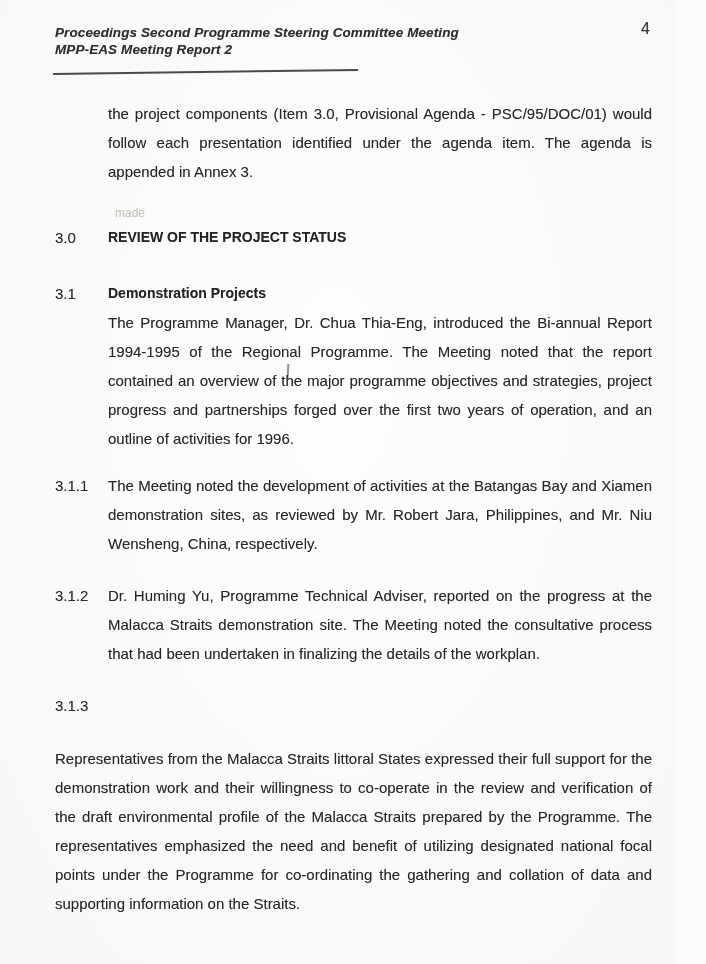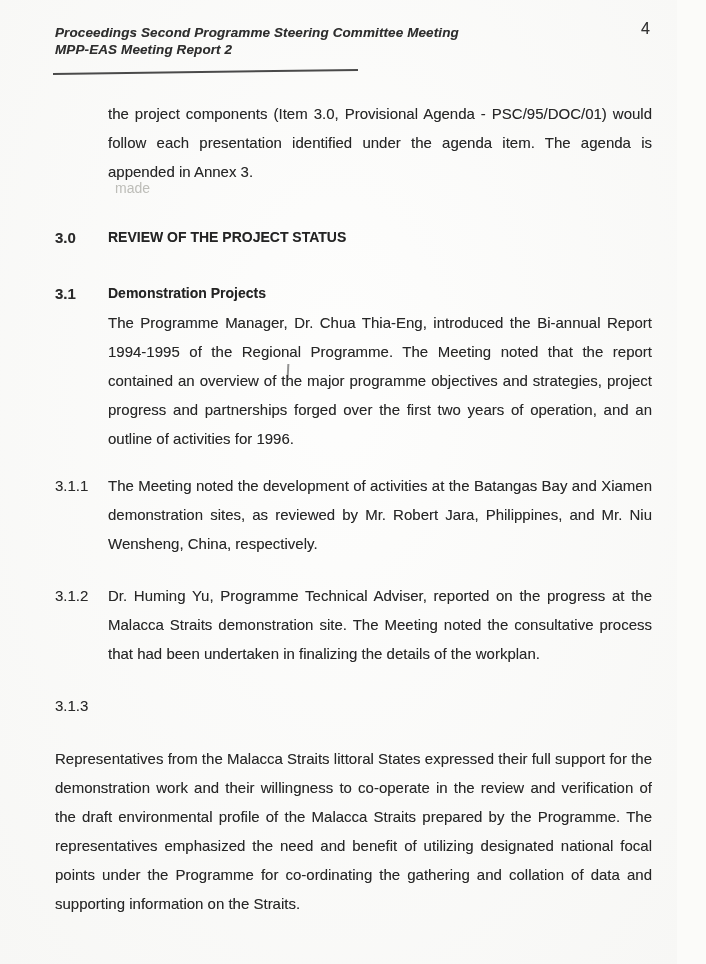--- a/index.html
+++ b/index.html
@@ -32,39 +32,39 @@
   .header-rule {
     position: absolute; left: 53px; top: 73px;
     width: 305px; height: 1.6px;
     background: #4a4a4a;
     transform: rotate(-0.75deg);
     transform-origin: left center;
   }
   .doc { position: absolute; left: 55px; top: 4px; width: 597px; }
   .row { display: flex; align-items: flex-start; }
   .num { flex: 0 0 53px; font-size: 15px; line-height: 29px; color: #2a2a2a; }
-  .num.bold { font-weight: 700; }
+  .num.bold { font-weight: 400; }
   .text { flex: 1; min-width: 0; }
   .body, .para {
     font-size: 15px; line-height: 29px;
     text-align: justify; margin: 0;
     color: #272727;
   }
   .heading { font-size: 14px; line-height: 29px; font-weight: 700; color: #242424; }
   .intro { margin-left: 53px; }
   .mt-intro { margin-top: 95px; }
   .mt-h30  { margin-top: 37px; }
   .mt-s31  { margin-top: 27px; }
   .mt-s311 { margin-top: 18px; }
   .mt-s312 { margin-top: 23px; }
   .mt-s313 { margin-top: 23px; flex-direction: column; }
   .mt-s32  { margin-top: 15px; }
   .ghost {
-    position: absolute; left: 115px; top: 180px;
-    font-size: 14px; color: #bdbdb8;
+    position: absolute; left: 115px; top: 206px;
+    font-size: 12px; color: #bdbdb8;
     filter: blur(0.4px);
     text-shadow: none;
   }
   .scan-mark {
     position: absolute; left: 287px; top: 364px;
     width: 1.6px; height: 14px;
     background: #6f6f6f; opacity: 0.75;
     transform: rotate(3deg);
     border-bottom-left-radius: 2px;
   }

